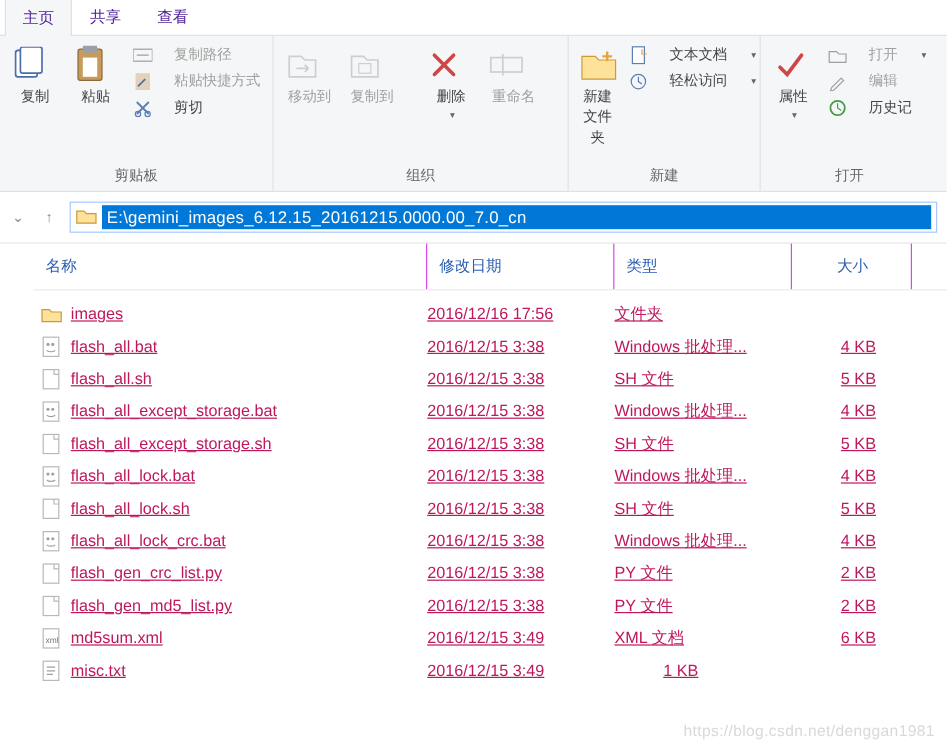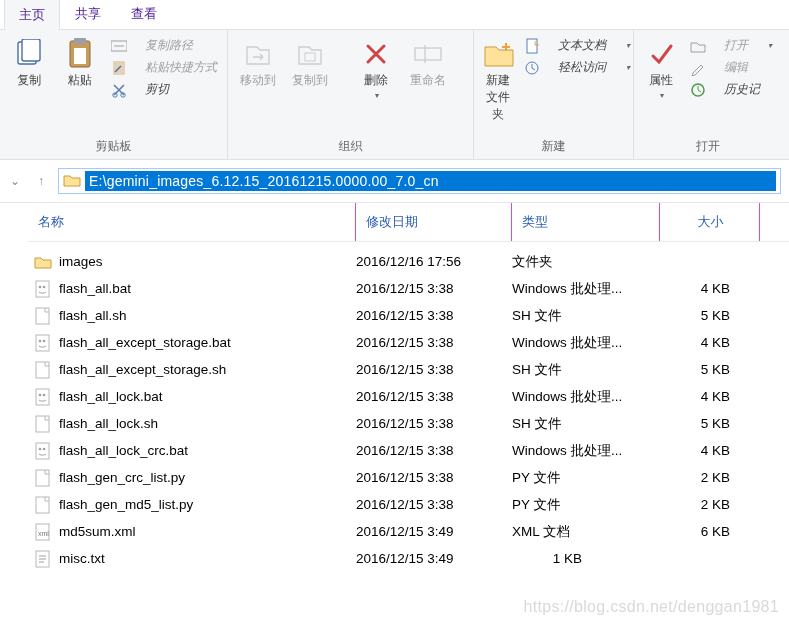--- a/index.html
+++ b/index.html
@@ -8,51 +8,51 @@
 
 .tab-strip { display: flex; align-items: flex-end; height: 30px; padding-left: 4px; background: #fff; border-bottom: 1px solid #e1e1e1; }
 .tab { padding: 6px 14px 6px; font-size: 13px; color: #4c1d95; cursor: default; border: 1px solid transparent; border-bottom: none; }
 .tab.active { background: #f5f6f7; border-color: #e1e1e1; position: relative; top: 1px; }
 
 
 .ribbon { display: flex; background: #f5f6f7; border-bottom: 1px solid #e1e1e1; height: 130px; }
 .ribbon-group { display: flex; flex-direction: column; border-right: 1px solid #e1e1e1; padding: 4px 6px 2px; }
 .ribbon-group-body { flex: 1; display: flex; align-items: flex-start; gap: 4px; }
 .ribbon-group-title { text-align: center; font-size: 12px; color: #666; padding: 2px 0; }
-.big-btn { display: flex; flex-direction: column; align-items: center; justify-content: flex-start; width: 48px; padding: 4px 2px; cursor: default; font-size: 12px; color: #444; text-align: center; gap: 2px; }
+.big-btn { display: flex; flex-direction: column; justify-content: flex-start; width: 48px; padding: 4px 2px; cursor: default; font-size: 12px; color: #444; text-align: center; gap: 2px; }
 .big-btn .ico { width: 32px; height: 32px; display: flex; align-items: center; justify-content: center; }
 .big-btn.disabled { color: #a0a0a0; }
 .big-btn.disabled .ico svg { opacity: .45; }
 .small-btns { display: flex; flex-direction: column; gap: 3px; padding-top: 2px; }
-.small-btn { display: flex; align-items: center; gap: 18px; font-size: 12px; color: #444; padding: 1px 4px; cursor: default; white-space: nowrap; font-style: italic; }
+.small-btn { display: flex; align-items: center; gap: 18px; font-size: 12px; color: #444; padding: 1px 4px; cursor: default; white-space: nowrap; }
 .small-btn.disabled { color: #a0a0a0; }
 .small-btn .ico { width: 16px; height: 16px; display: flex; align-items: center; justify-content: center; }
 .caret { font-size: 8px; color: #666; margin-left: 2px; }
 
 
 .addr-row { display: flex; align-items: center; gap: 8px; padding: 8px 8px 8px 6px; border-bottom: 1px solid #e6e6e6; }
 .nav-arrow { width: 18px; display: flex; justify-content: center; color: #8a8a8a; cursor: default; font-size: 12px; }
 .addr-box { flex: 1; display: flex; align-items: center; border: 1px solid #a6c8ff; height: 26px; padding: 0 4px; gap: 4px; }
 .addr-folder-ico { width: 18px; height: 18px; }
 .addr-text { flex: 1; background: #0078d7; color: #fff; padding: 2px 4px; font-size: 14px; letter-spacing: .2px; }
 
 
 .list-wrap { padding-left: 28px; }
 .list-header { display: flex; border-bottom: 1px solid #eaeaea; }
 .list-header .col { padding: 10px 8px 10px 10px; font-size: 13px; color: #2a5db0; border-right: 1px solid #d946ef; }
 .col-name { width: 328px; }
 .col-date { width: 156px; }
 .col-type { width: 148px; }
 .col-size { width: 100px; text-align: center; }
 .rows { padding-top: 6px; }
-.row { display: flex; align-items: center; height: 27px; font-size: 13.5px; color: #000000; }
+.row { display: flex; align-items: center; height: 27px; font-size: 13.5px; color: #be185d; text-decoration: underline; }
 .row .col-name { display: flex; align-items: center; gap: 7px; padding-left: 6px; }
 .row .col-size { text-align: right; padding-right: 30px; }
 .file-ico { width: 18px; height: 18px; display: flex; align-items: center; justify-content: center; flex-shrink: 0; }
-.watermark { position: absolute; right: 10px; bottom: 6px; color: #d9d9d9; font-size: 16px; letter-spacing: .3px; }
+.watermark { position: absolute; right: 10px; bottom: 6px; color: #d9d9d9; font-size: 13px; letter-spacing: .3px; }
 
 
 svg { display: block; }
 </style>
 </head>
 <body>
 
 <div class="tab-strip">
   <div class="tab active">主页</div>
   <div class="tab">共享</div>

